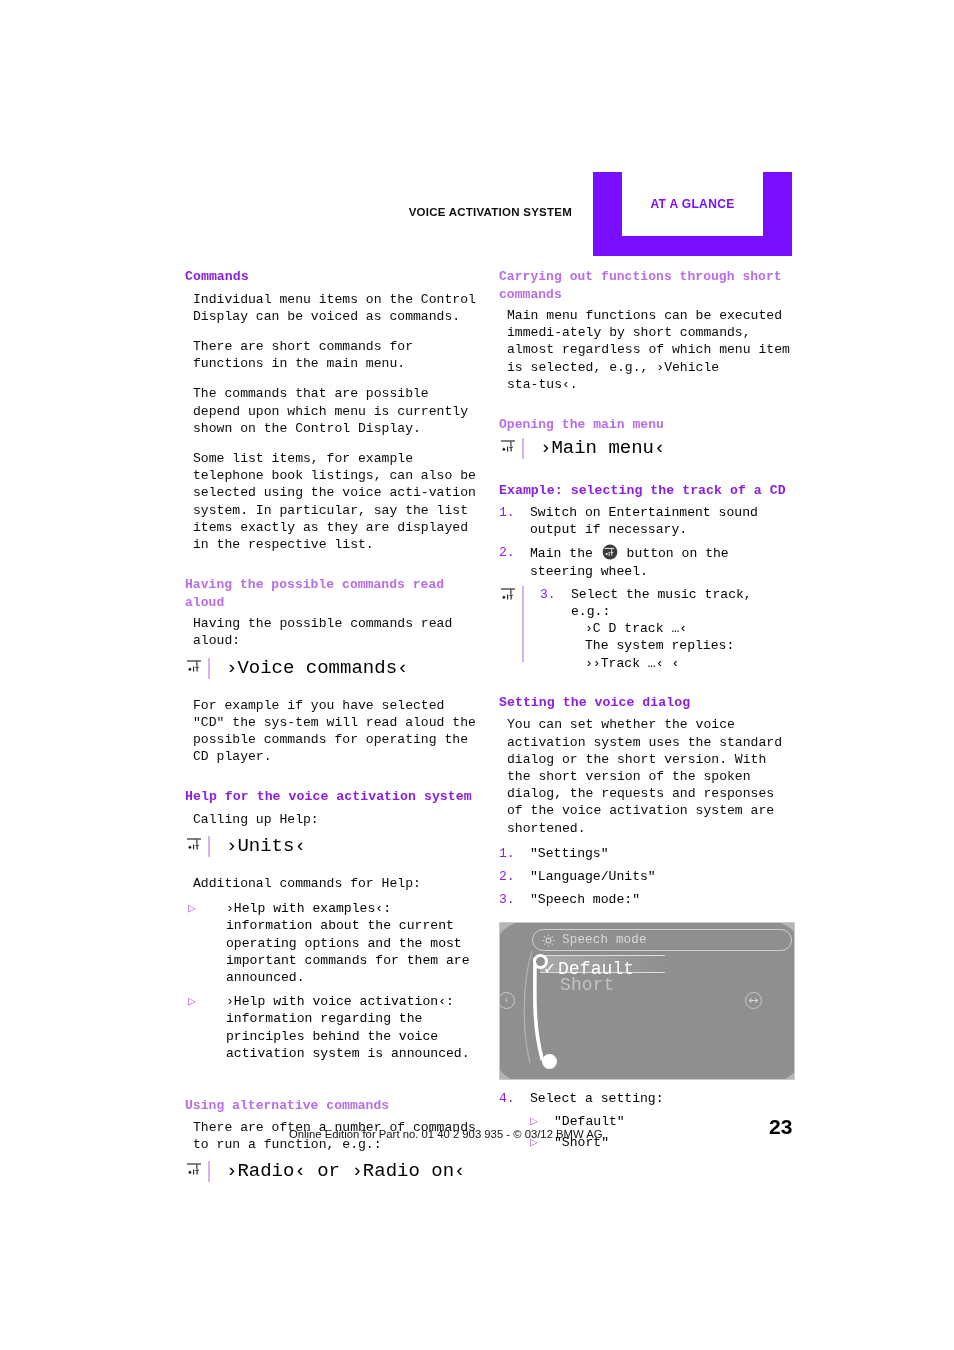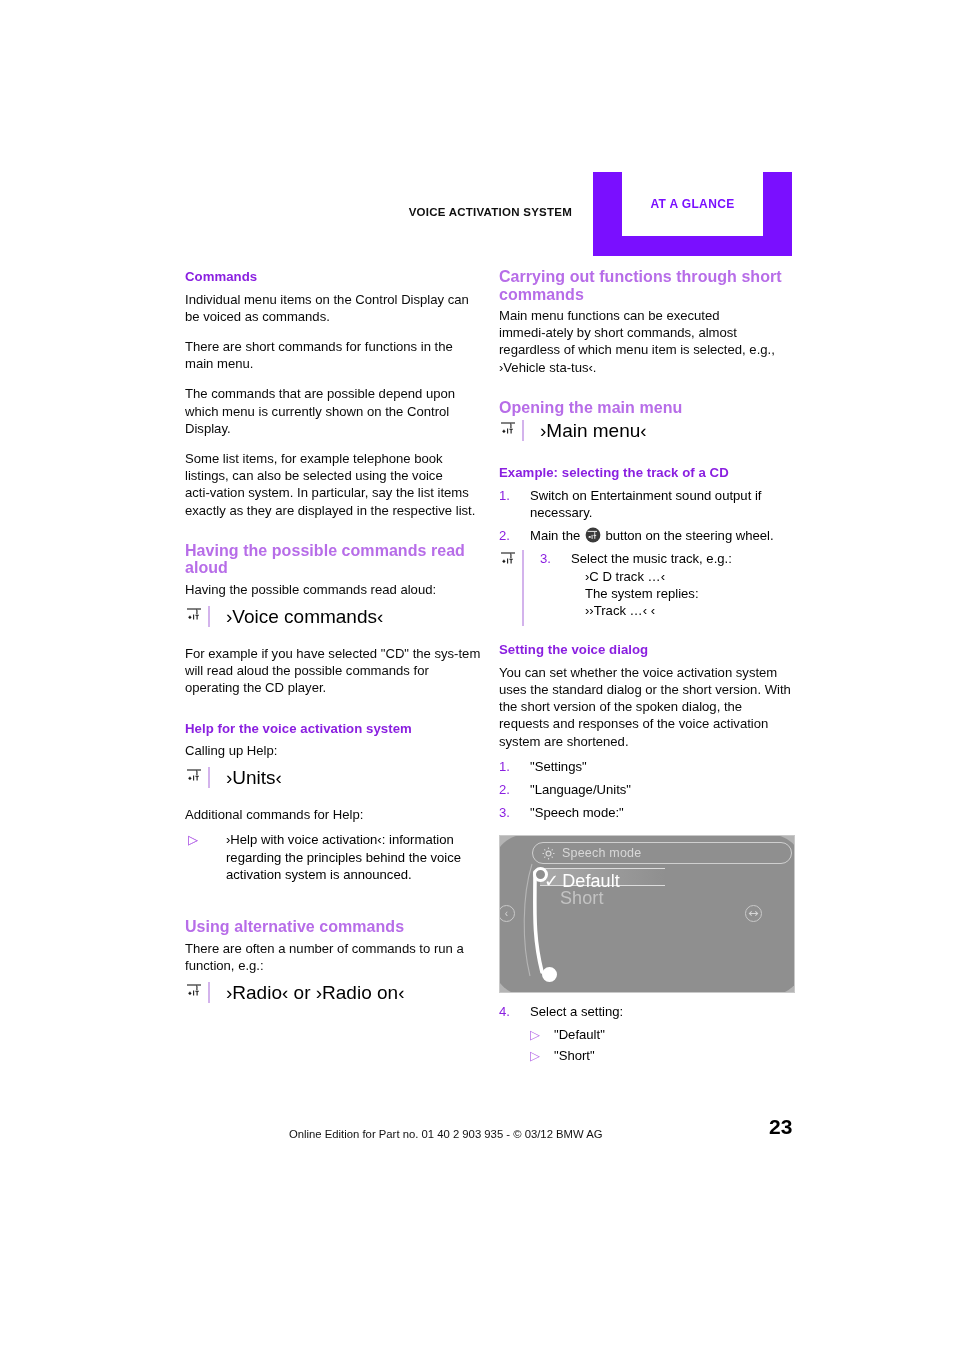--- a/index.html
+++ b/index.html
@@ -60,43 +60,44 @@
     letter-spacing: 0.35px;
     color: #7a0fff;
     white-space: nowrap;
   }
 
   
   .col {
     position: absolute;
     top: 268px;
     width: 296px;
+    font-family: Liberation Mono, monospace;
   }
   .col-left  { left: 185px; }
   .col-right { left: 499px; }
 
   
   h2.sec-head {
     margin: 0 0 5px 0;
     font-size: 13.2px;
     font-weight: bold;
     color: #8a1fe0;
     line-height: 17.5px;
     letter-spacing: 0.05px;
   }
   h3.sub-head {
     margin: 0 0 4px 0;
-    font-size: 16px;
+    font-size: 13px;
     font-weight: bold;
     color: #b76de8;
     line-height: 17.5px;
     letter-spacing: 0.05px;
   }
   p.body {
-    margin: 0 0 13px 0;
+    margin: 0 0 13px 8px;
     font-size: 13.1px;
     line-height: 17.2px;
     color: #0a0a0a;
   }
   p.body.tight { margin-bottom: 8px; }
 
   .gap-sm { height: 10px; }
   .gap-md { height: 17px; }
   .gap-lg { height: 22px; }
 
@@ -402,20 +403,21 @@
       <span class="vcmd-text">›Units‹</span>
     </div>
 
     <div class="gap-md"></div>
 
     <p class="body tight">Additional commands for Help:</p>
 
     <ul class="tri">
       <li>
         <span class="tri-mark">▷</span>
+        <span>›Help with examples‹: information about the current operating options and the most important commands for them are announced.</span>
       </li>
       <li>
         <span class="tri-mark">▷</span>
         <span>›Help with voice activation‹: information regarding the principles behind the voice activation system is announced.</span>
       </li>
     </ul>
 
     <div class="gap-lg"></div>
 
     <h3 class="sub-head">Using alternative commands</h3>

